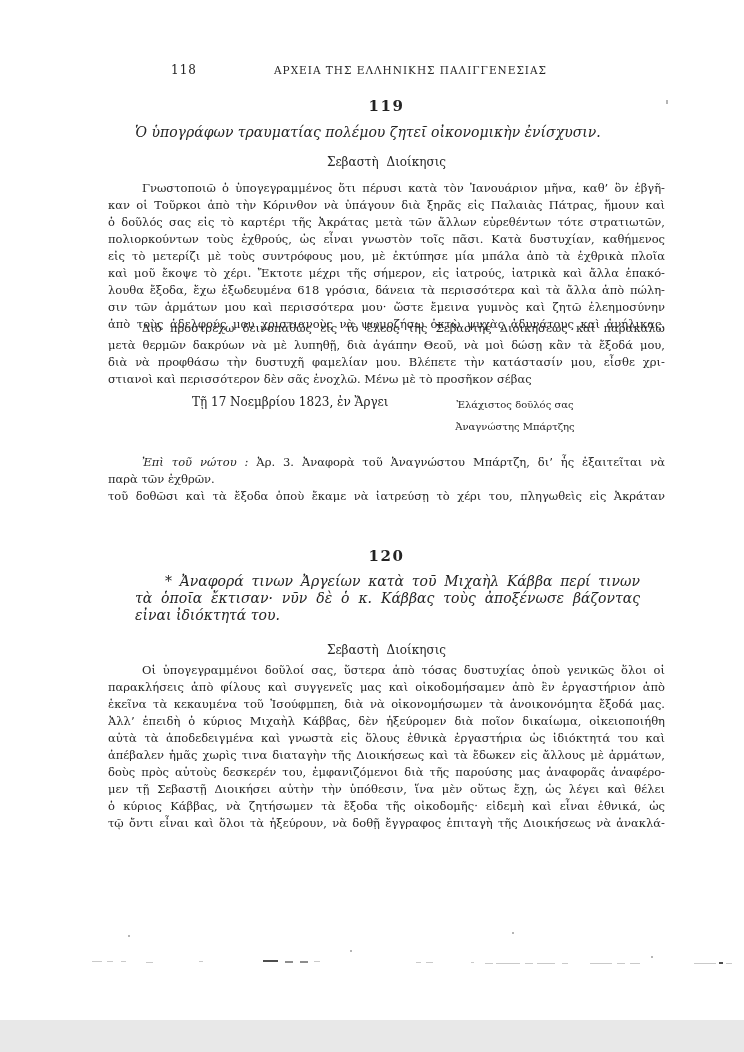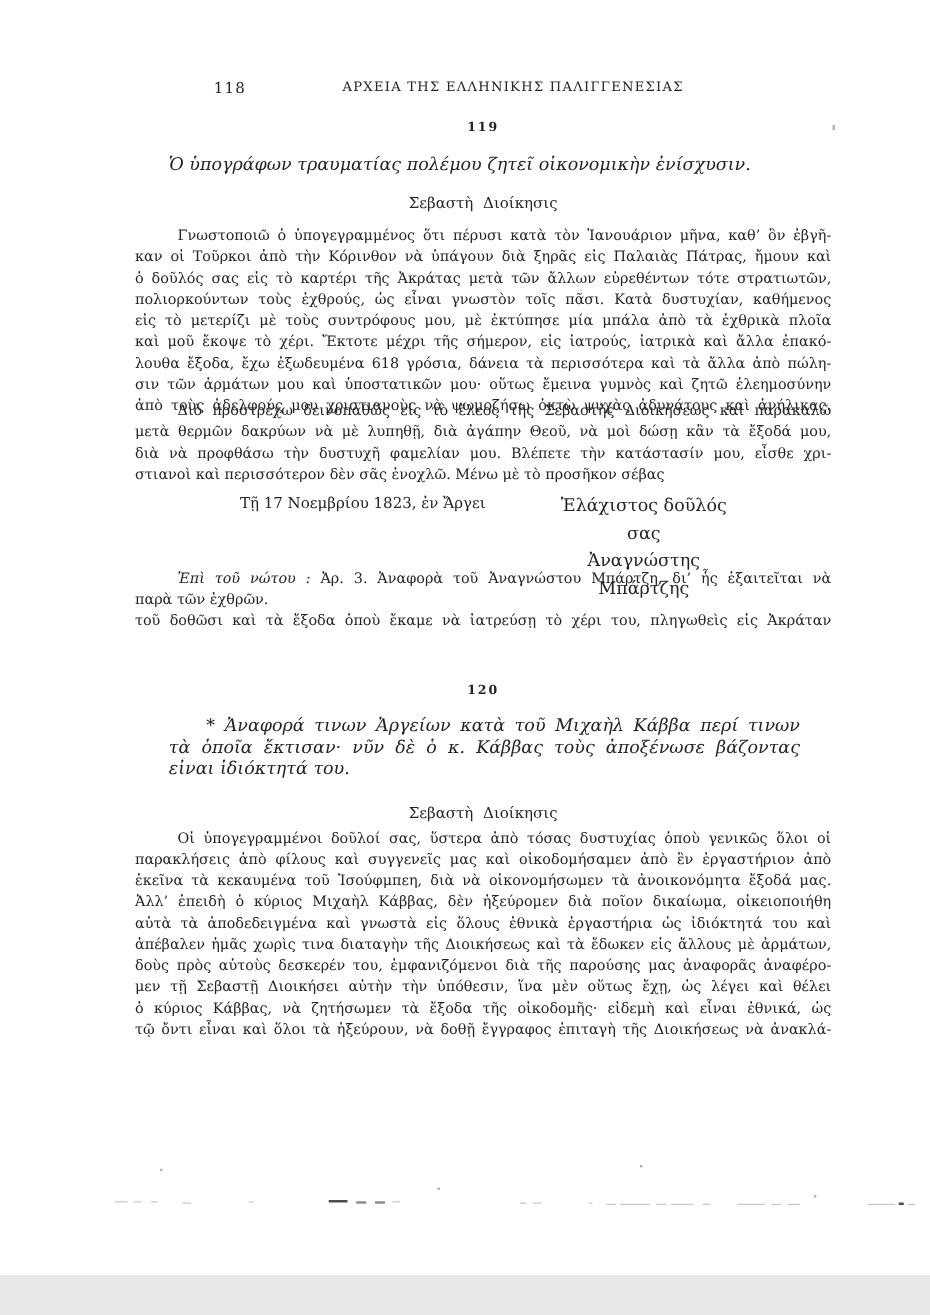--- a/index.html
+++ b/index.html
@@ -7,40 +7,40 @@
     position:relative;width:744px;height:1020px;margin:0 auto;
     background:#ffffff;overflow:hidden;
     font-family:"DejaVu Serif", serif;color:#242424;
   }
   
   .pagenum{position:absolute;left:171px;top:63px;font-size:12px;letter-spacing:1px;}
   .head-title{position:absolute;left:132px;top:64px;width:557px;text-align:center;
     font-size:10.5px;letter-spacing:1px;}
   
   .doc-num{position:absolute;left:108px;width:557px;margin:0;text-align:center;
-    font-weight:bold;font-size:10px;letter-spacing:1.5px;}
+    font-weight:bold;font-size:15px;letter-spacing:1.5px;}
   
   .summary{font-style:italic;font-size:14px;}
   .summary-single{position:absolute;left:135px;top:124px;width:505px;margin:0;line-height:17px;}
   .summary-block{position:absolute;left:135px;top:573px;width:505px;}
   .summary-block .tline:first-child{text-indent:30px;}
   
   .salutation{position:absolute;left:108px;width:557px;margin:0;text-align:center;
     font-size:12px;word-spacing:4px;}
   
   .para{position:absolute;left:108px;width:557px;font-size:11.5px;}
   .para .tline:first-child{text-indent:34px;}
   .tline{line-height:17px;height:17px;overflow:hidden;
     text-align:justify;text-align-last:justify;}
   .tl-left{text-align-last:left;}
   .it{font-style:italic;}
   
   .dateline{position:absolute;left:192px;top:394px;font-size:12px;line-height:17px;}
   .sig-col{position:absolute;left:436px;top:394px;width:158px;text-align:center;
-    font-size:14px;line-height:22px;}
+    font-size:10px;line-height:22px;}
   
   .noise{position:absolute;background:#c9c9c9;height:1px;}
   .noise.dark{background:#4d4d4d;height:2px;}
   .noise.mid{background:#8d8d8d;height:2px;}
   .speck{position:absolute;background:#b5b5b5;width:2px;height:2px;}
 </style>
 </head>
 <body>
 
 <div class="page">
@@ -55,21 +55,21 @@
   <p class="salutation" style="top:155px;">Σεβαστὴ Διοίκησις</p>
 
   <div class="para" style="top:180px;">
       <div class="tline">Γνωστοποιῶ ὁ ὑπογεγραμμένος ὅτι πέρυσι κατὰ τὸν Ἰανουάριον μῆνα, καθ’ ὃν ἐβγῆ-</div>
       <div class="tline">καν οἱ Τοῦρκοι ἀπὸ τὴν Κόρινθον νὰ ὑπάγουν διὰ ξηρᾶς εἰς Παλαιὰς Πάτρας, ἤμουν καὶ</div>
       <div class="tline">ὁ δοῦλός σας εἰς τὸ καρτέρι τῆς Ἀκράτας μετὰ τῶν ἄλλων εὑρεθέντων τότε στρατιωτῶν,</div>
       <div class="tline">πολιορκούντων τοὺς ἐχθρούς, ὡς εἶναι γνωστὸν τοῖς πᾶσι. Κατὰ δυστυχίαν, καθήμενος</div>
       <div class="tline">εἰς τὸ μετερίζι μὲ τοὺς συντρόφους μου, μὲ ἐκτύπησε μία μπάλα ἀπὸ τὰ ἐχθρικὰ πλοῖα</div>
       <div class="tline">καὶ μοῦ ἔκοψε τὸ χέρι. Ἔκτοτε μέχρι τῆς σήμερον, εἰς ἰατρούς, ἰατρικὰ καὶ ἄλλα ἐπακό-</div>
       <div class="tline">λουθα ἔξοδα, ἔχω ἐξωδευμένα 618 γρόσια, δάνεια τὰ περισσότερα καὶ τὰ ἄλλα ἀπὸ πώλη-</div>
-      <div class="tline">σιν τῶν ἁρμάτων μου καὶ ὑποστατικῶν μου· οὕτως ἔμεινα γυμνὸς καὶ ζητῶ ἐλεημοσύνην</div>
+      <div class="tline">σιν τῶν ἁρμάτων μου καὶ περισσότερα μου· ὥστε ἔμεινα γυμνὸς καὶ ζητῶ ἐλεημοσύνην</div>
       <div class="tline">ἀπὸ τοὺς ἀδελφούς μου χριστιανοὺς νὰ ψωμοζήσω ὀκτὼ ψυχὰς ἀδυνάτους καὶ ἀνήλικας.</div>
     </div>
 
   <div class="para" style="top:320px;">
       <div class="tline">Διὸ προστρέχω δεινοπαθῶς εἰς τὸ ἔλεος τῆς Σεβαστῆς Διοικήσεως καὶ παρακαλῶ</div>
       <div class="tline">μετὰ θερμῶν δακρύων νὰ μὲ λυπηθῇ, διὰ ἀγάπην Θεοῦ, νὰ μοὶ δώσῃ κἂν τὰ ἔξοδά μου,</div>
       <div class="tline">διὰ νὰ προφθάσω τὴν δυστυχῆ φαμελίαν μου. Βλέπετε τὴν κατάστασίν μου, εἶσθε χρι-</div>
       <div class="tline" style="text-align-last: left;">στιανοὶ καὶ περισσότερον δὲν σᾶς ἐνοχλῶ. Μένω μὲ τὸ προσῆκον σέβας</div>
     </div>
 

